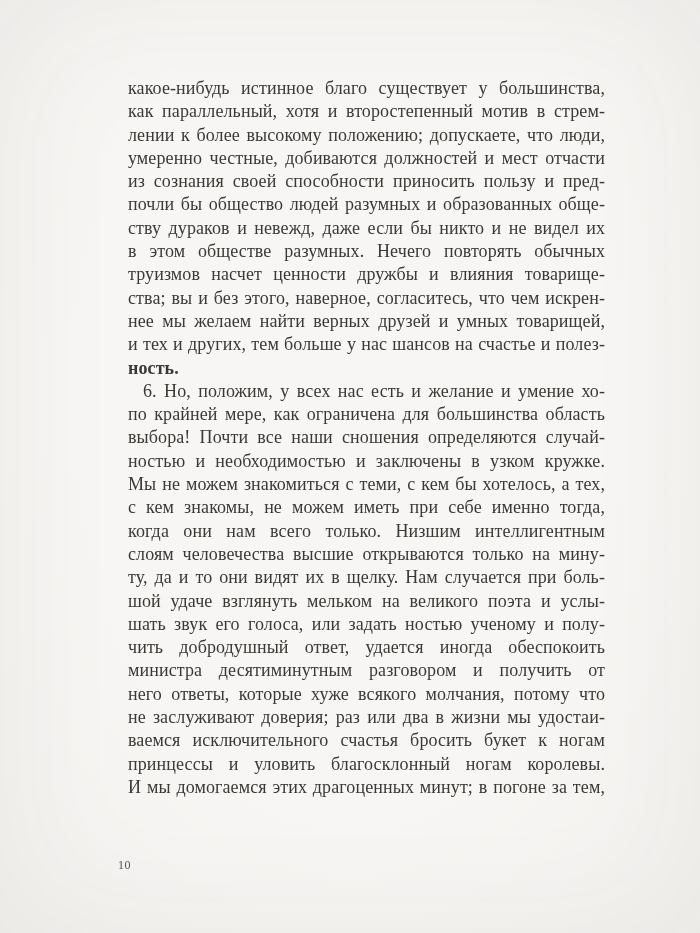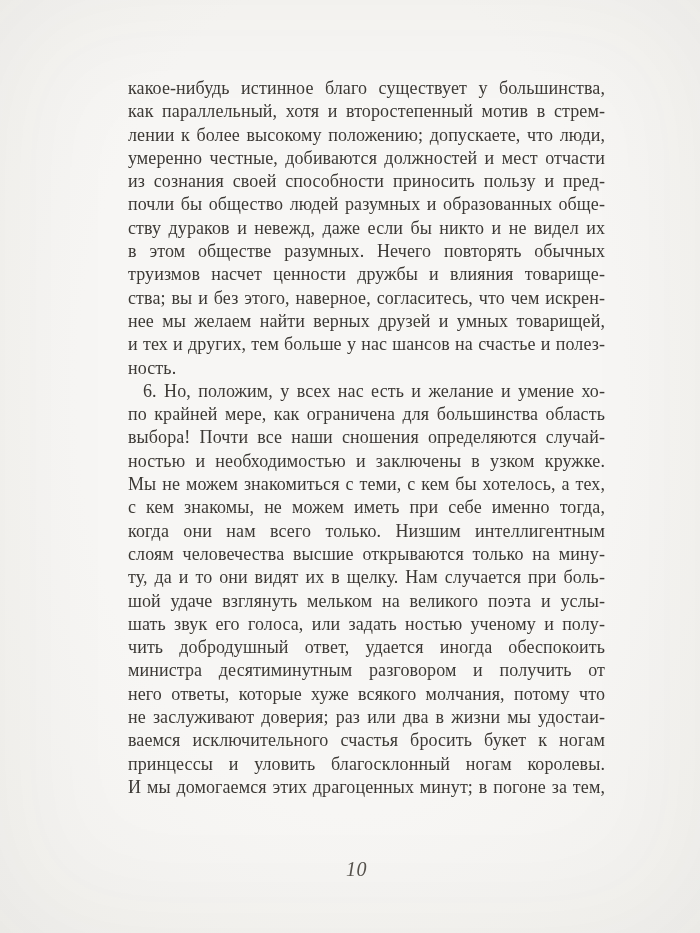--- a/index.html
+++ b/index.html
@@ -32,34 +32,33 @@
   .paragraph {
     margin: 0;
   }
   .textline {
     text-align: justify;
     text-align-last: justify;
     white-space: normal;
   }
   .textline.lastline {
     text-align-last: left;
+    font-weight: bold;
   }
   .textline.indent {
     text-indent: 15px;
   }
   .folio {
     position: absolute;
     left: 118px;
     top: 858px;
     width: 477px;
-    text-align: center;
-    font-size: 20px;
+    font-size: 12px;
     color: #56524d;
     letter-spacing: 0.5px;
-    font-style: italic;
   }
 </style>
 </head>
 <body>
 
 <div class="page">
   <div class="text-block">
       <div class="paragraph">
         <div class="textline">какое-нибудь истинное благо существует у большинства,</div>
         <div class="textline">как параллельный, хотя и второстепенный мотив в стрем-</div>

